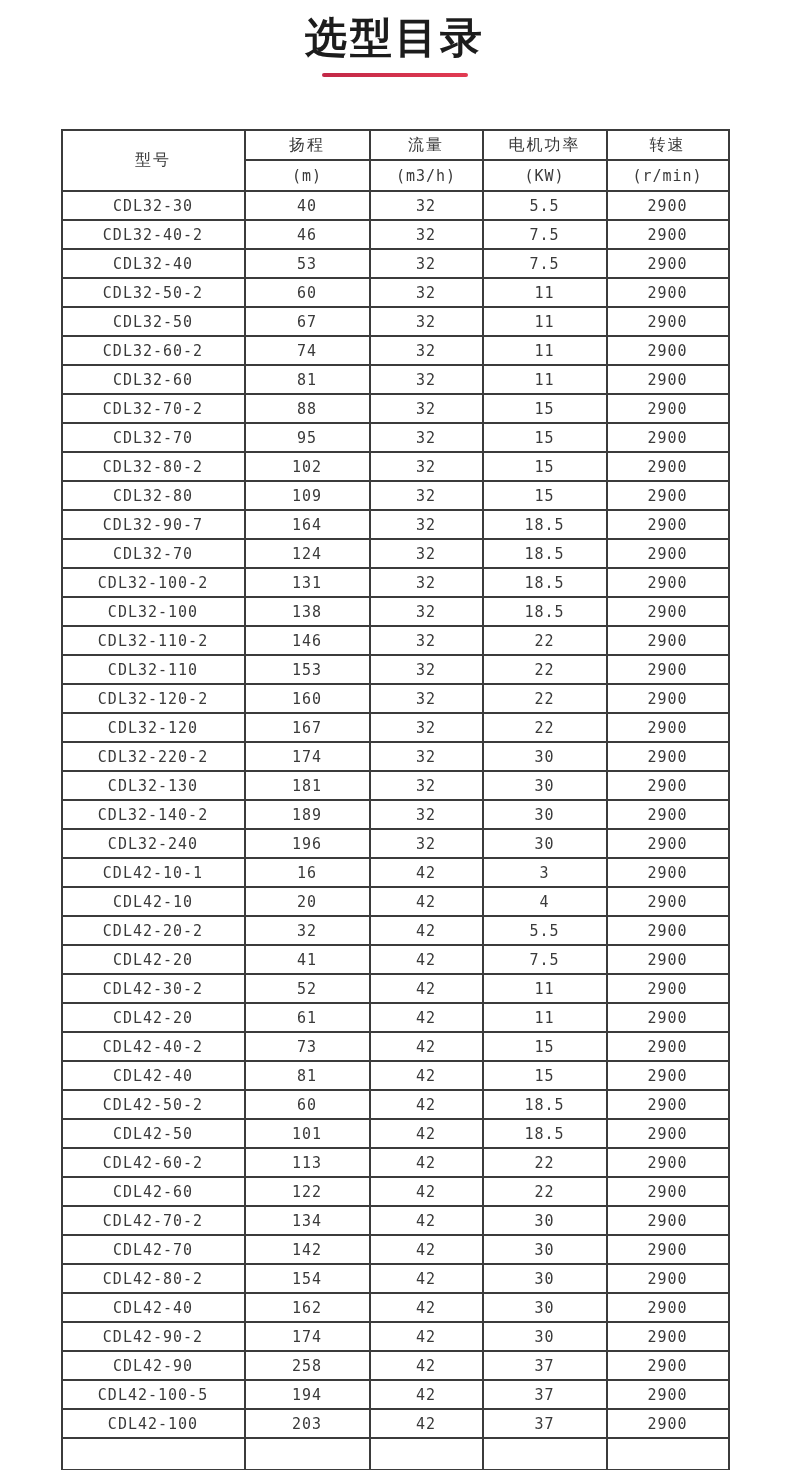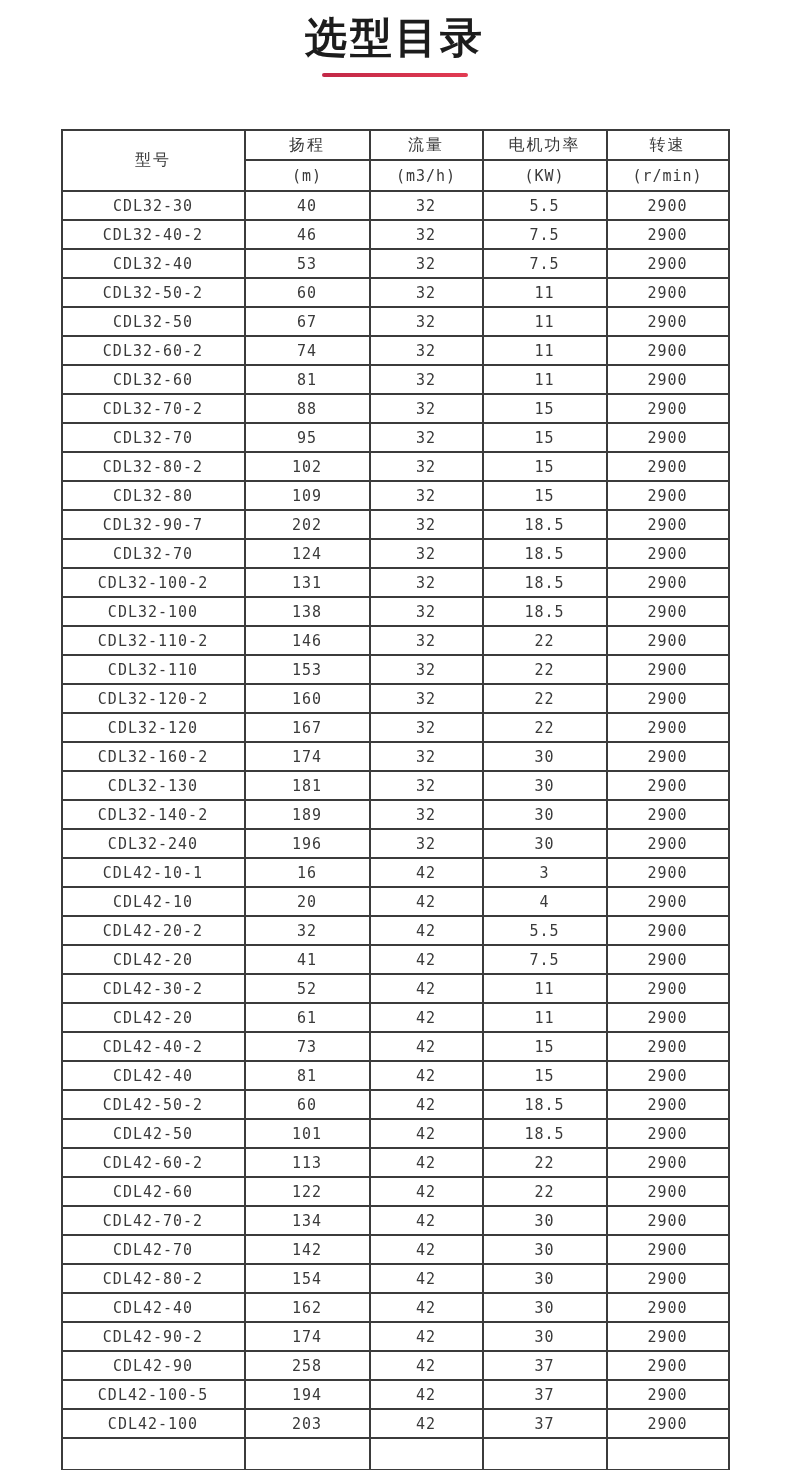--- a/index.html
+++ b/index.html
@@ -173,21 +173,21 @@
         </tr>
         <tr>
           <td>CDL32-80</td>
           <td>109</td>
           <td>32</td>
           <td>15</td>
           <td>2900</td>
         </tr>
         <tr>
           <td>CDL32-90-7</td>
-          <td>202</td>
+          <td>164</td>
           <td>32</td>
           <td>18.5</td>
           <td>2900</td>
         </tr>
         <tr>
           <td>CDL32-70</td>
           <td>124</td>
           <td>32</td>
           <td>18.5</td>
           <td>2900</td>
@@ -228,21 +228,21 @@
           <td>2900</td>
         </tr>
         <tr>
           <td>CDL32-120</td>
           <td>167</td>
           <td>32</td>
           <td>22</td>
           <td>2900</td>
         </tr>
         <tr>
-          <td>CDL32-160-2</td>
+          <td>CDL32-220-2</td>
           <td>174</td>
           <td>32</td>
           <td>30</td>
           <td>2900</td>
         </tr>
         <tr>
           <td>CDL32-130</td>
           <td>181</td>
           <td>32</td>
           <td>30</td>

